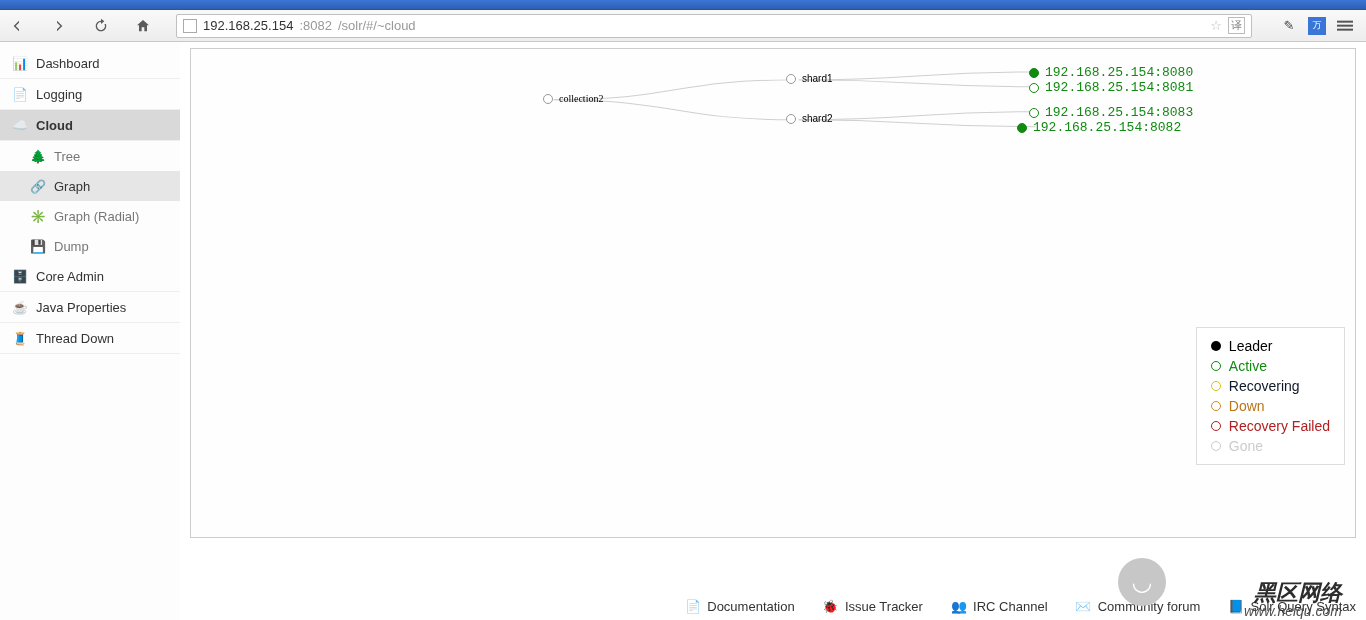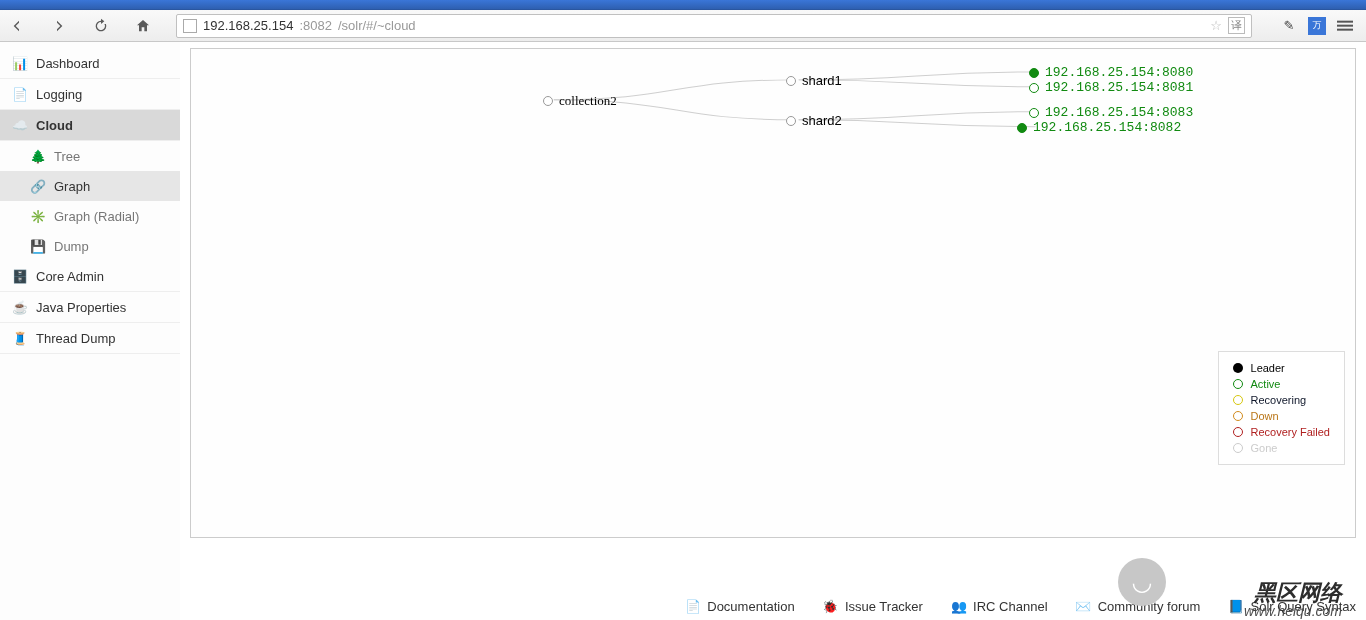--- a/index.html
+++ b/index.html
@@ -44,35 +44,35 @@
     .core-selector {
       margin: 14px 8px; height: 24px; background: linear-gradient(#fafafa,#eee);
       border: 1px solid #c0c0c0; border-radius: 3px; display:flex; align-items:center;
       justify-content:space-between; padding: 0 8px; color:#555; cursor:pointer;
     }
 
     .main { flex:1; position:relative; padding: 6px 10px 0 10px; }
     .panel { border: 1px solid #ccc; background:#fefefe; height: 490px; position:relative; }
 
     
-    .node { position:absolute; display:flex; align-items:center; gap:6px; font-size:13px; white-space:nowrap; }
+    .node { position:absolute; display:flex; align-items:center; gap:6px; font-size:10px; white-space:nowrap; }
     .circle {
       width:10px; height:10px; border-radius:50%; border:1px solid #999; background:#fff; display:inline-block;
     }
     .replica { font-family: "Courier New", monospace; font-size:13px; color:#118a11; }
     .replica .circle { border-color:#118a11; }
     .replica.leader .circle { background:#118a11; }
 
     svg.edges { position:absolute; left:0; top:0; width:100%; height:100%; pointer-events:none; }
     svg.edges path { stroke:#cfcfcf; stroke-width:1; fill:none; }
 
     
     .legend {
       position:absolute; right:10px; bottom:72px; background:#fff; border:1px solid #ddd;
-      padding:8px 14px; font-size:11px;
+      padding:8px 14px; font-size:14px;
     }
     .legend-row { display:flex; align-items:center; gap:8px; padding:2px 0; }
     .lc { width:10px; height:10px; border-radius:50%; display:inline-block; }
 
     
     .footer {
       position:absolute; bottom:6px; right:10px; display:flex; gap:28px; font-size:13px; color:#333;
     }
     .footer a { display:flex; align-items:center; gap:6px; cursor:pointer; }
 
@@ -171,21 +171,21 @@
     <div class="nav-item">
       <span class="nav-icon">🗄️</span>
       <span>Core Admin</span>
     </div>
     <div class="nav-item">
       <span class="nav-icon">☕</span>
       <span>Java Properties</span>
     </div>
     <div class="nav-item">
       <span class="nav-icon">🧵</span>
-      <span>Thread Dump</span>
+      <span>Thread Down</span>
     </div>
 
   </div>
 
   <div class="main">
     <div class="panel">
 
       <svg class="edges" viewBox="0 0 1155 490" preserveAspectRatio="none">
         <path d="M360 51 C 480 51, 480 31, 598 31"></path>
         <path d="M360 51 C 480 51, 480 71, 598 71"></path>

